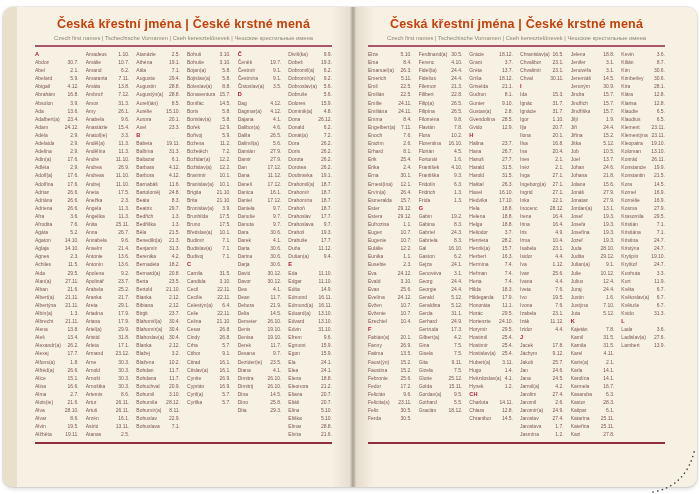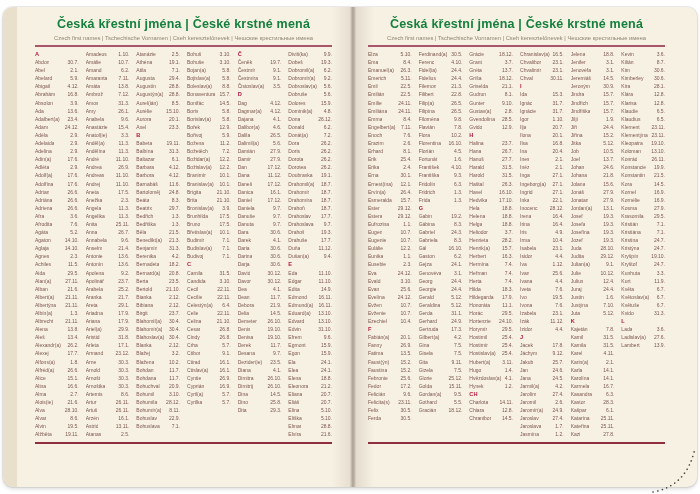--- a/index.html
+++ b/index.html
@@ -22,21 +22,21 @@
     background:linear-gradient(to right,
       rgba(0,0,0,0) 0%, rgba(90,70,50,0.10) 42%,
       rgba(55,38,24,0.40) 50%,
       rgba(90,70,50,0.12) 58%, rgba(0,0,0,0) 100%);
   }
   .page{position:absolute;top:10px;width:297px;}
   .page.left{left:32px;}
   .page.right{left:365px;}
   .title{
     text-align:center;font-weight:bold;font-size:12.5px;line-height:15px;
-    color:#15803d;letter-spacing:0.2px;white-space:nowrap;
+    color:#c2410c;letter-spacing:0.2px;white-space:nowrap;
   }
   .subtitle{
     text-align:center;font-size:5.8px;line-height:8px;color:#8e8370;
     margin-top:2px;white-space:nowrap;
   }
   .rule-top{height:2px;background:#a9566b;margin-top:3px;}
   .rule-bottom{height:2px;background:#8e2e40;margin-top:2px;}
   .columns{
     display:flex;gap:7px;margin-top:3px;height:390px;overflow:hidden;
   }

